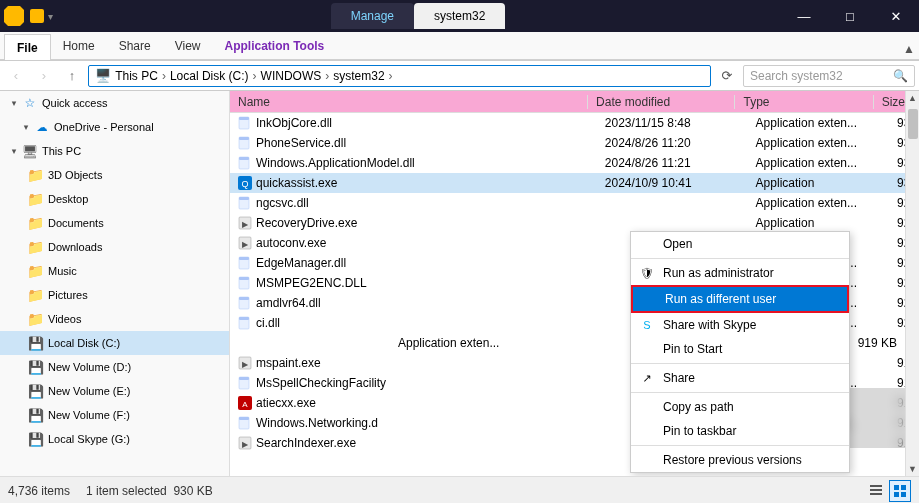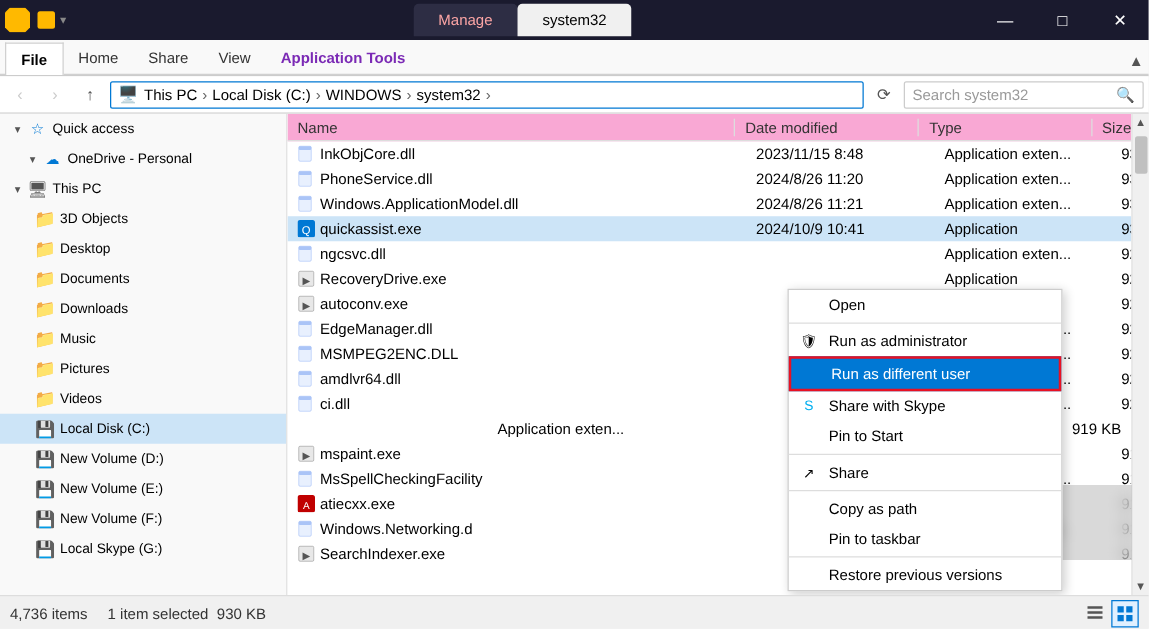--- a/index.html
+++ b/index.html
@@ -15,21 +15,21 @@
       color: white;
     }
     .title-bar-left { display: flex; align-items: center; gap: 2px; padding-left: 4px; }
     .title-bar-icon { width: 20px; height: 20px; background: #ffb900; clip-path: polygon(20% 0%,80% 0%,100% 20%,100% 80%,80% 100%,20% 100%,0% 80%,0% 20%); margin-right: 4px; }
     .title-bar-icon2 { width: 14px; height: 14px; background: #ffb900; border-radius: 2px; }
     .title-bar-arrow { color: #888; font-size: 10px; padding: 0 2px; }
     .title-bar-tabs { display: flex; align-items: flex-end; flex: 1; justify-content: center; gap: 0; }
     .title-tab {
       padding: 4px 20px;
       font-size: 12px;
-      color: #fca5a5;
+      color: #7dd3fc;
       background: #2d2d44;
       border-radius: 4px 4px 0 0;
       cursor: pointer;
       height: 26px;
       display: flex;
       align-items: center;
     }
     .title-tab.active {
       background: #f0f0f0;
       color: #000;
@@ -89,21 +89,21 @@
       display: flex;
       align-items: center;
       padding: 0 6px;
       background: #fff;
       font-size: 12px;
       gap: 4px;
     }
     .path-part { color: #000; cursor: pointer; }
     .path-sep { color: #666; }
     .search-box {
-      width: 192px;
+      width: 172px;
       height: 22px;
       border: 1px solid #ccc;
       border-radius: 2px;
       display: flex;
       align-items: center;
       padding: 0 6px;
       background: #fff;
       font-size: 12px;
       gap: 4px;
     }

